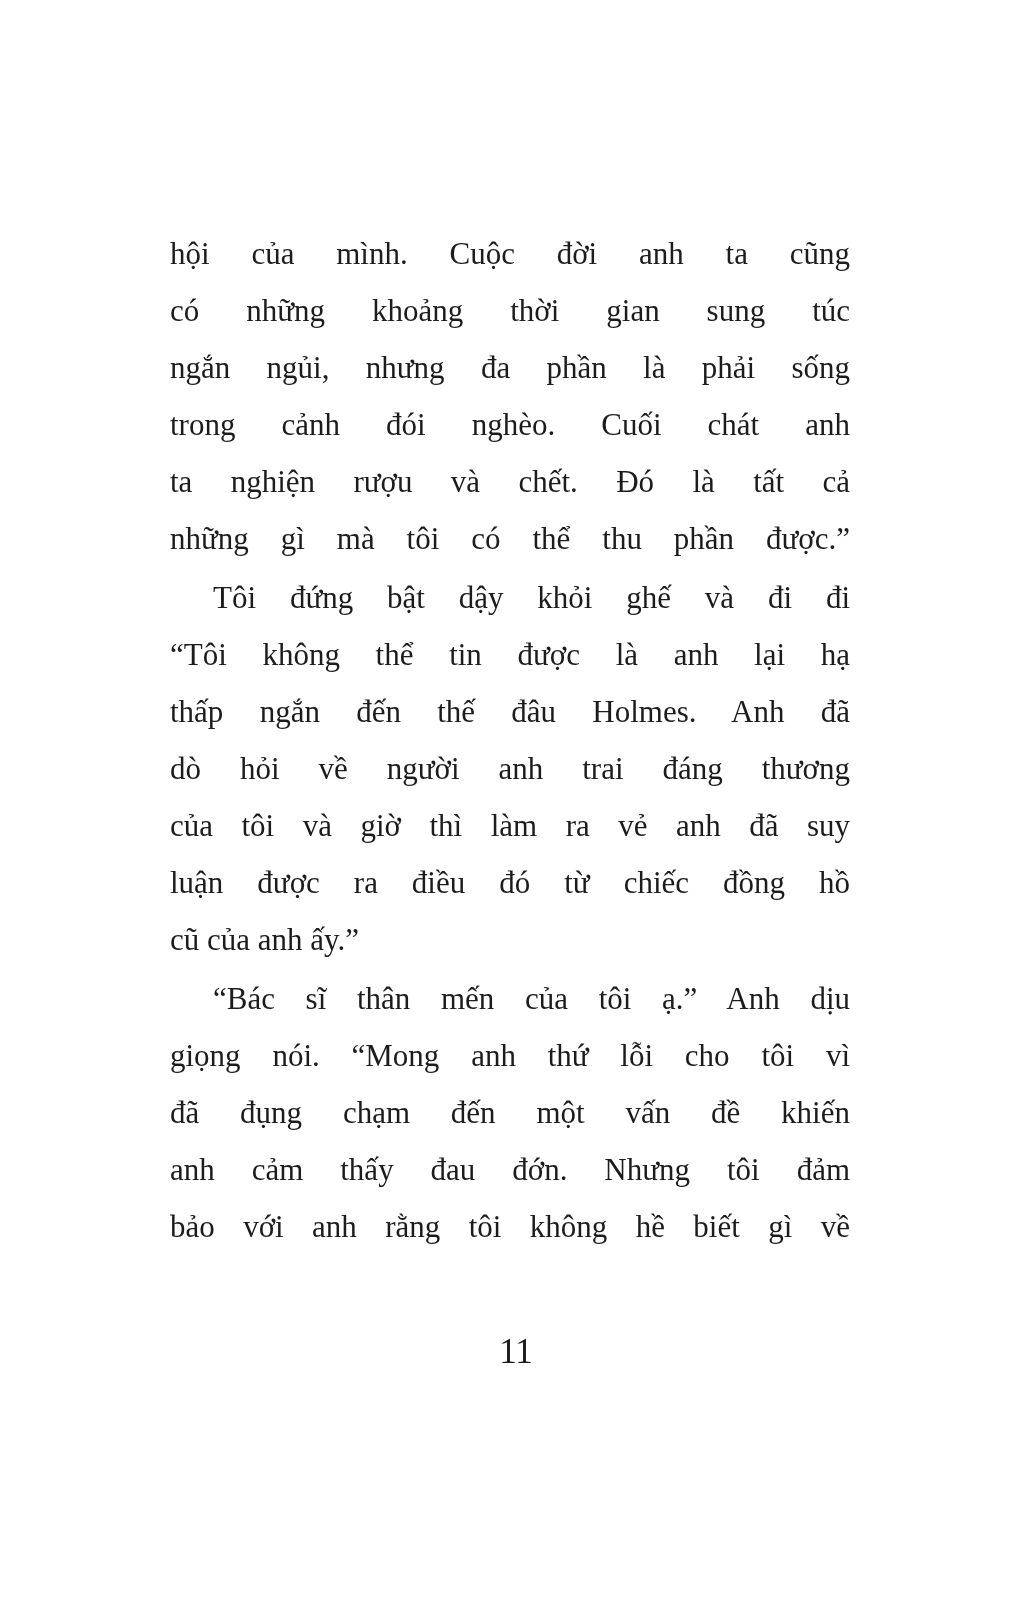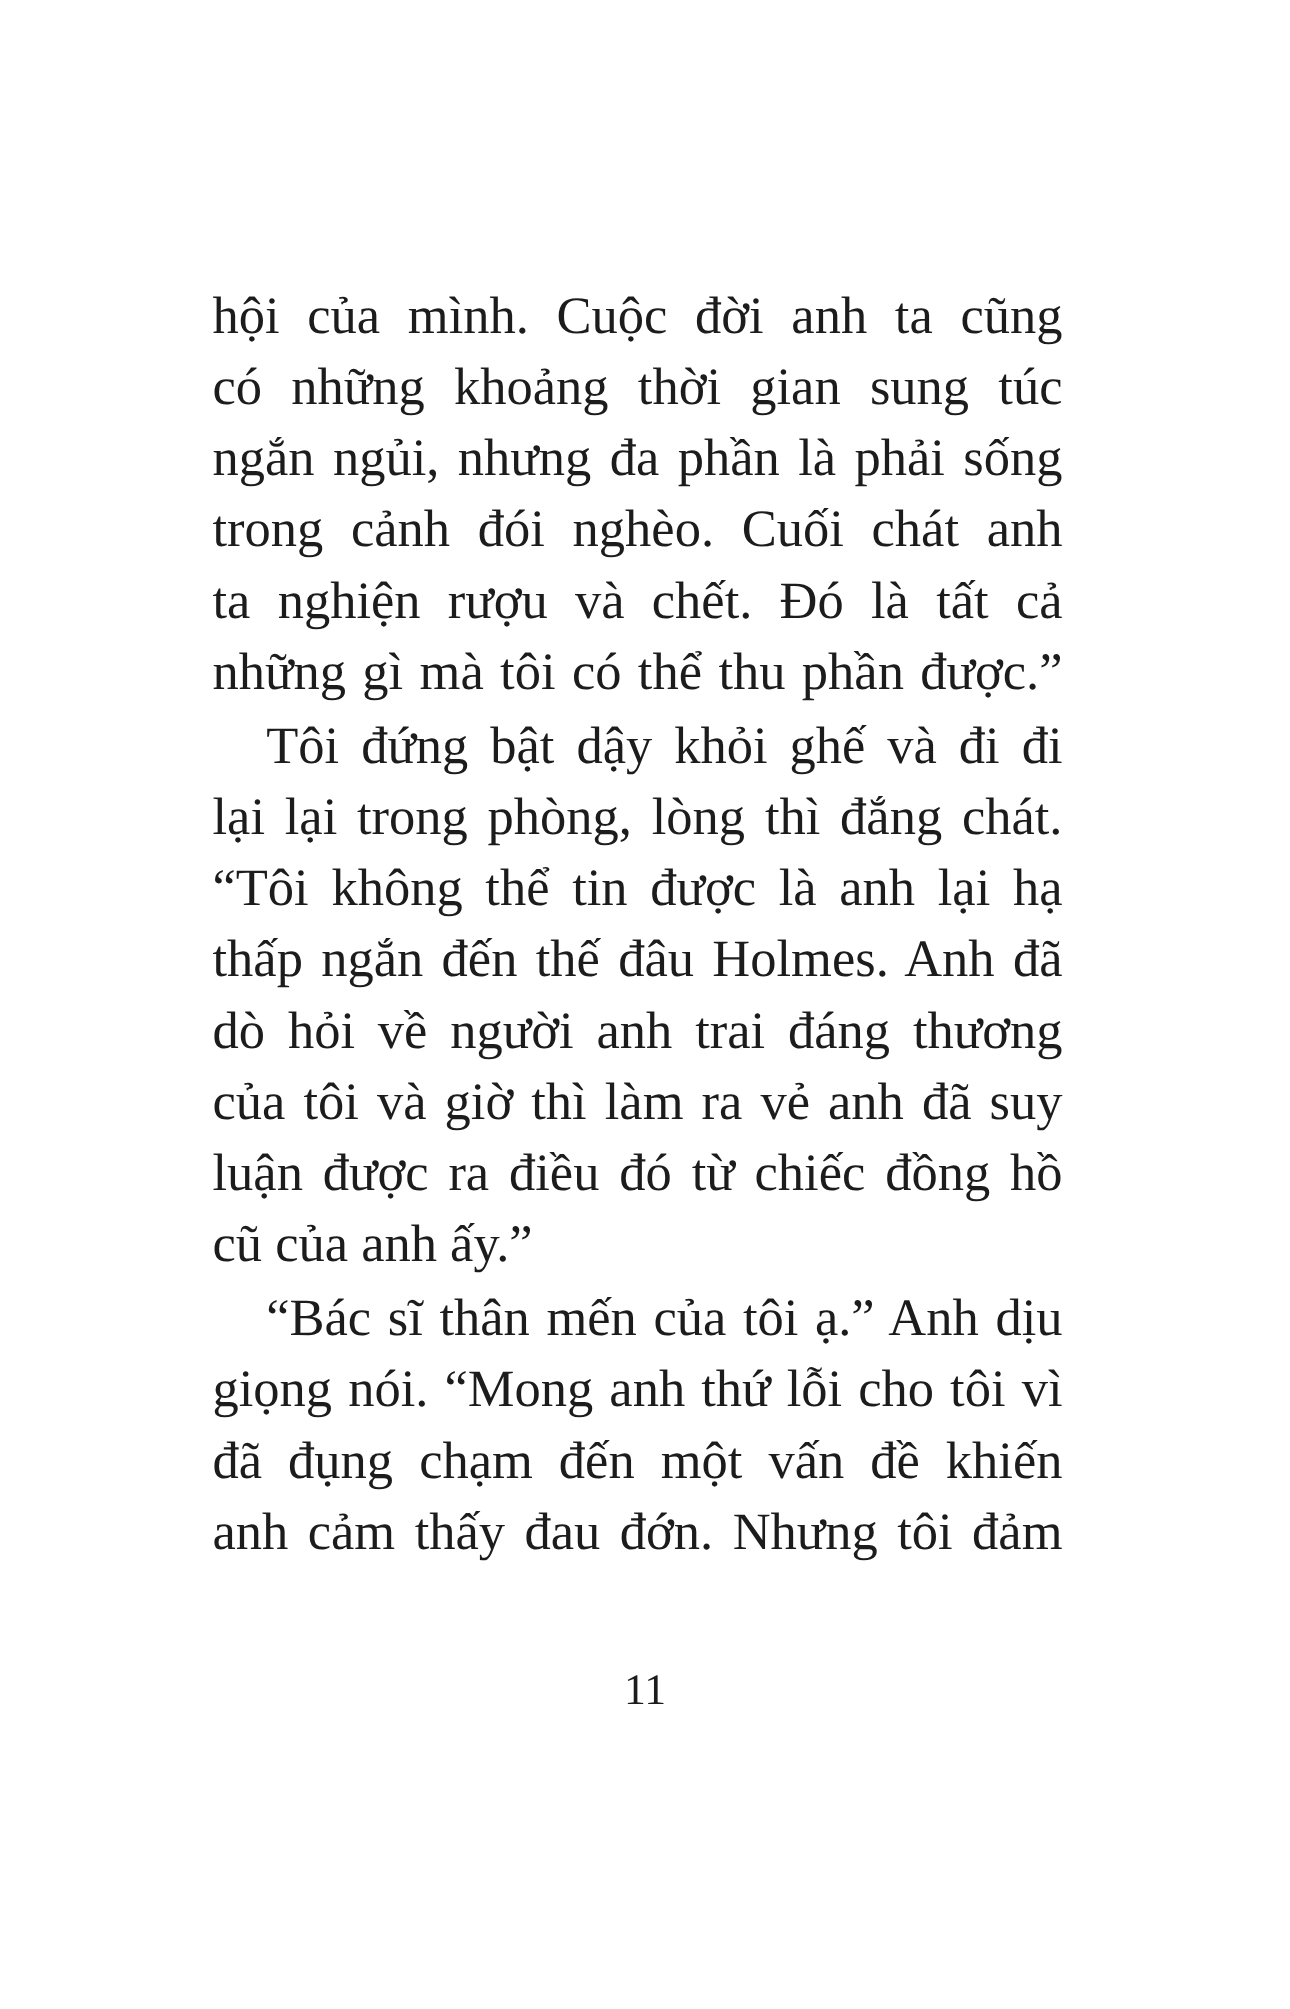--- a/index.html
+++ b/index.html
@@ -19,21 +19,21 @@
   .page {
     width: 1032px;
     height: 1607px;
     position: relative;
   }
   .text-block {
     padding: 225px 182px 0 170px; 
   }
   .para {
     margin: 0;
-    font-size: 42px;
+    font-size: 31px;
     line-height: 57px;
     font-weight: 400;
   }
   .para + .para { margin-top: 2px; }
   .line {
     display: block;
     text-align: justify;
     text-align-last: justify;
     white-space: normal;
   }
@@ -57,32 +57,32 @@
       <span class="line">hội của mình. Cuộc đời anh ta cũng</span>
       <span class="line">có những khoảng thời gian sung túc</span>
       <span class="line">ngắn ngủi, nhưng đa phần là phải sống</span>
       <span class="line">trong cảnh đói nghèo. Cuối chát anh</span>
       <span class="line">ta nghiện rượu và chết. Đó là tất cả</span>
       <span class="line">những gì mà tôi có thể thu phần được.”</span>
     </p>
 
     <p class="para">
       <span class="line indent">Tôi đứng bật dậy khỏi ghế và đi đi</span>
-      <span class="line">lại lại trong phòng, lòng thì đắng chát.</span>
       <span class="line">“Tôi không thể tin được là anh lại hạ</span>
       <span class="line">thấp ngắn đến thế đâu Holmes. Anh đã</span>
       <span class="line">dò hỏi về người anh trai đáng thương</span>
       <span class="line">của tôi và giờ thì làm ra vẻ anh đã suy</span>
       <span class="line">luận được ra điều đó từ chiếc đồng hồ</span>
       <span class="line flush-left">cũ của anh ấy.”</span>
     </p>
 
     <p class="para">
       <span class="line indent">“Bác sĩ thân mến của tôi ạ.” Anh dịu</span>
       <span class="line">giọng nói. “Mong anh thứ lỗi cho tôi vì</span>
       <span class="line">đã đụng chạm đến một vấn đề khiến</span>
       <span class="line">anh cảm thấy đau đớn. Nhưng tôi đảm</span>
+      <span class="line">bảo với anh rằng tôi không hề biết gì về</span>
     </p>
 
   </div>
 
   <div class="page-number">11</div>
 </div>
 
 </body></html>

